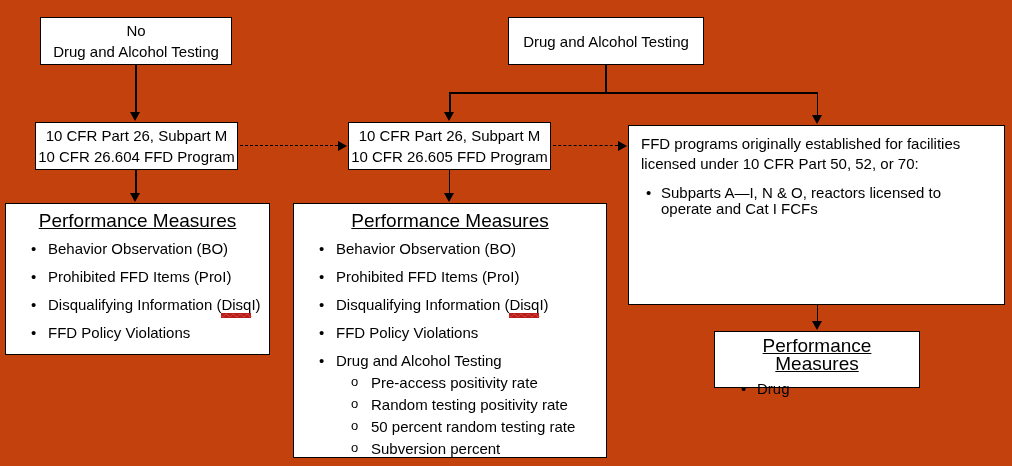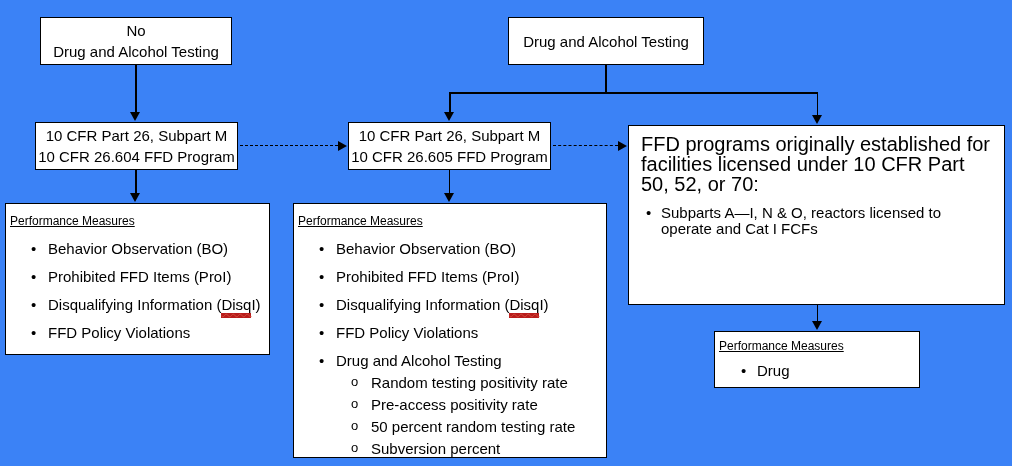--- a/index.html
+++ b/index.html
@@ -1,49 +1,49 @@
 <!DOCTYPE html>
 <html><head>
 <meta charset="utf-8">
 <style>
   html,body{margin:0;padding:0;background:#ffffff;}
   #stage{
-    position:relative;width:1012px;height:466px;background:#3b82f6;
+    position:relative;width:1012px;height:466px;background:#c2410c;
     font-family:"Liberation Sans","DejaVu Sans",sans-serif;color:#000;
     overflow:hidden;
   }
   .box{
     position:absolute;border:1.5px solid #000;background:#fff;box-sizing:border-box;
   }
   .center-box{
     display:flex;flex-direction:column;align-items:center;justify-content:center;
     text-align:center;font-size:15px;line-height:21px;
   }
   .perf-title{
-    text-align:left;text-decoration:underline;font-size:12px;line-height:18px;
+    text-align:center;text-decoration:underline;font-size:19px;line-height:18px;
     margin:8px 4px 0 4px;
   }
   .perf-title.tight{margin-top:5px;}
   ul.bullets{list-style:none;margin:7px 0 0 0;padding:0 4px 0 25px;}
   ul.bullets li{position:relative;padding-left:17px;font-size:15px;line-height:19px;margin-top:9px;}
   ul.bullets li::before{content:"\2022";position:absolute;left:0;top:0;}
   ul.bullets.ffd{margin-top:9px;padding-left:5px;}
   ul.bullets.ffd li{padding-left:15px;line-height:16px;margin-top:11px;}
   ul.bullets.small{margin-top:5px;padding-left:26px;}
   ul.bullets.small li{margin-top:6px;padding-left:16px;}
   ul.sub{list-style:none;margin:3px 0 0 0;padding:0 0 0 15px;}
   ul.sub li{position:relative;padding-left:20px;font-size:15px;line-height:19px;margin-top:3px;}
   ul.sub li::before{content:"o";position:absolute;left:0;top:-1px;font-size:13px;}
   .squiggle{
     border-bottom:5px solid #b91c1c;
     text-decoration:underline wavy #d04a38;
     text-decoration-thickness:1px;
     text-underline-offset:3px;
   }
-  .ffd-intro{font-size:20px;line-height:20px;margin:0;}
+  .ffd-intro{font-size:15px;line-height:20px;margin:0;}
   .ffd-body{padding:8px 8px 0 12px;}
   .vline{position:absolute;width:1.5px;background:#000;}
   .hline{position:absolute;height:1.5px;background:#000;}
   .dline{position:absolute;height:0;border-top:1.6px dashed #000;}
   .arrow-down{position:absolute;width:0;height:0;
     border-left:5px solid transparent;border-right:5px solid transparent;border-top:9px solid #000;}
   .arrow-right{position:absolute;width:0;height:0;
     border-top:5px solid transparent;border-bottom:5px solid transparent;border-left:9px solid #000;}
 </style>
 </head>
@@ -112,22 +112,22 @@
   </div>
 
   <div class="box" style="left:293px;top:203px;width:314px;height:255px;">
     <div class="perf-title">Performance Measures</div>
     <ul class="bullets">
         <li>Behavior Observation (BO)</li>
         <li>Prohibited FFD Items (ProI)</li>
         <li><span>Disqualifying Information (</span><span class="squiggle">Disq</span><span>I)</span></li>
         <li>FFD Policy Violations</li>
         <li><span>Drug and Alcohol Testing</span><ul class="sub">
+            <li>Pre-access positivity rate</li>
             <li>Random testing positivity rate</li>
-            <li>Pre-access positivity rate</li>
             <li>50 percent random testing rate</li>
             <li>Subversion percent</li>
           </ul></li>
       </ul>
   </div>
 
   <div class="box" style="left:714px;top:331px;width:206px;height:57px;">
     <div class="perf-title tight">Performance Measures</div>
     <ul class="bullets small">
         <li>Drug</li>

